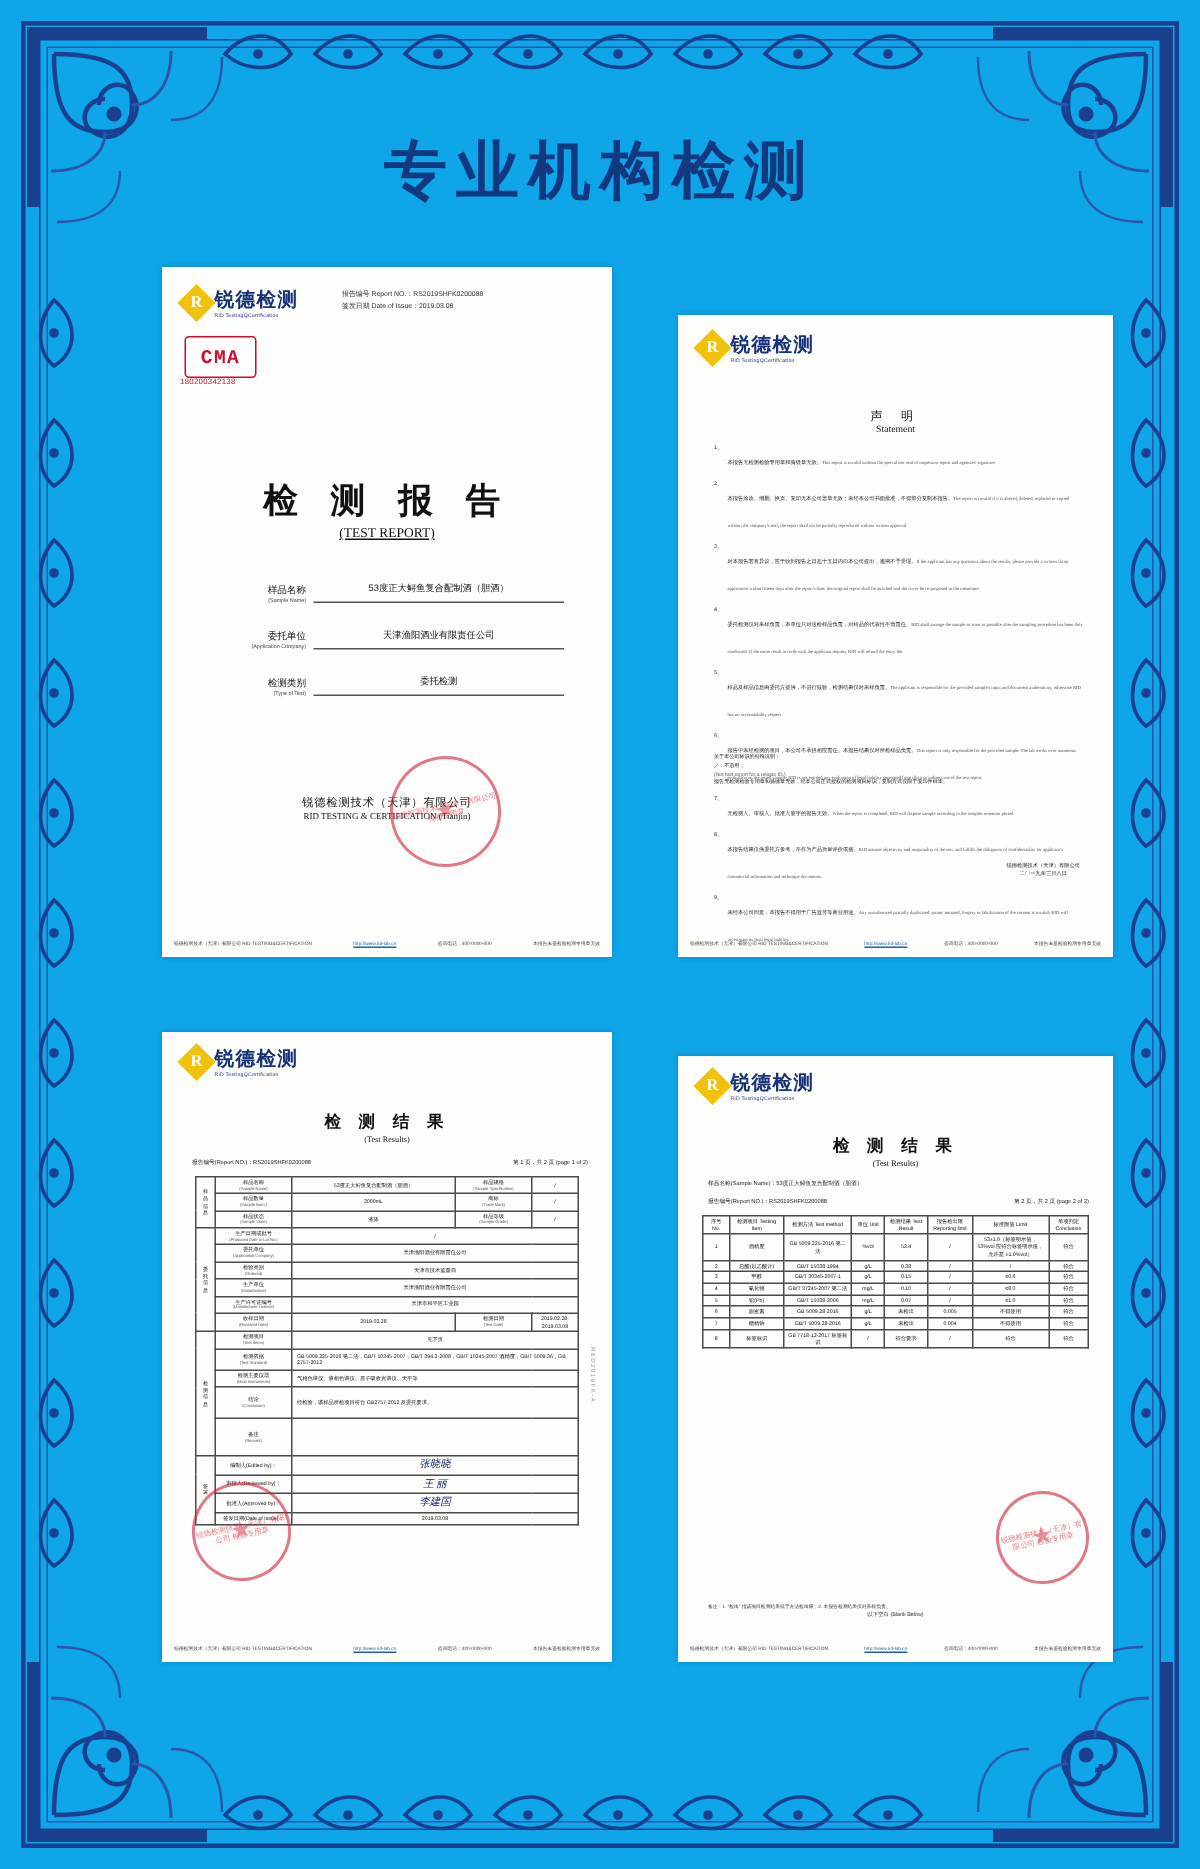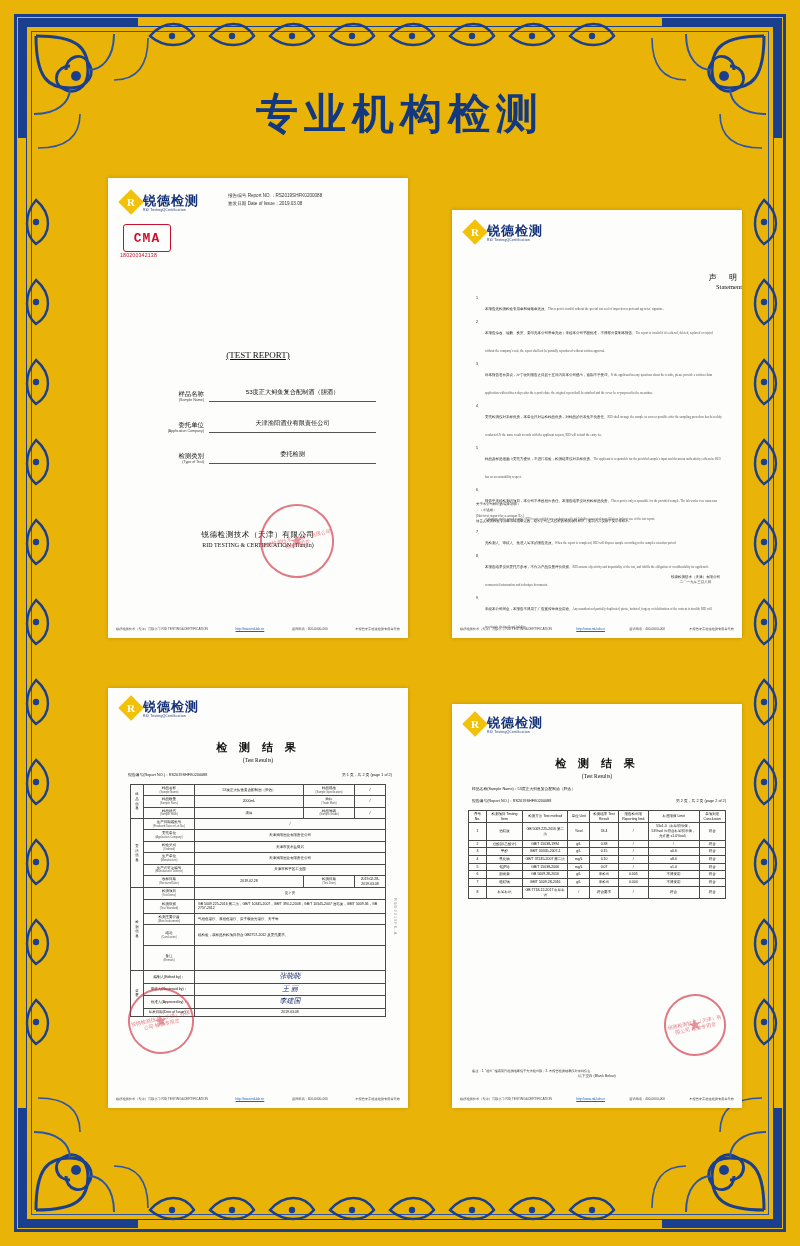--- a/index.html
+++ b/index.html
@@ -2,21 +2,21 @@
 <html><head>
 <meta charset="utf-8">
 <style>
   html,body{margin:0;padding:0;background:#ffffff;}
   body{
     font-family:"Liberation Sans","DejaVu Sans",sans-serif;
     width:800px;height:1246px;position:relative;overflow:hidden;
   }
   .page{
     position:absolute;inset:0;
-    background:#eab308;
+    background:#0ea5e9;
   }
 
   
   .border-outer{
     position:absolute;left:14px;top:14px;right:14px;bottom:14px;
     border:3px solid #1b3f8f;
   }
   .border-inner{
     position:absolute;left:26px;top:26px;right:26px;bottom:26px;
     border:1px solid #1b3f8f;
@@ -114,21 +114,21 @@
   }
 
   .footer-bar{
     position:absolute;left:8px;right:8px;bottom:7px;
     display:flex;justify-content:space-between;align-items:center;
     font-size:3.2px;color:#444;
   }
   .footer-bar a{color:#1763b8;text-decoration:underline;}
 
   
-  .st-title{position:absolute;left:0;right:0;top:62px;text-align:right;}
+  .st-title{position:absolute;left:0;right:0;top:62px;text-align:center;}
   .st-title .cn{font-size:8px;letter-spacing:5px;color:#111;}
   .st-title .en{font-size:6.5px;color:#111;font-family:"Liberation Serif",serif;}
   .st-list{position:absolute;left:24px;right:20px;top:86px;}
   .st-item{display:flex;margin-bottom:6px;}
   .st-item .num{width:9px;flex:0 0 9px;font-size:3.6px;color:#222;}
   .st-item .body{flex:1;}
   .st-item .zh{font-size:3.5px;color:#222;line-height:1.5;}
   .st-item .en{font-size:3.1px;color:#555;line-height:1.45;font-family:"Liberation Serif",serif;}
   .st-sign{position:absolute;right:22px;bottom:52px;text-align:center;font-size:3.5px;color:#222;line-height:1.6;}
 
@@ -249,20 +249,21 @@
       </span>
     </div>
     <div class="cma">CMA</div>
     <div class="cma-no">180200342138</div>
 
     <div class="meta" style="left:120px;top:14px;">
       <div><span>报告编号 Report NO.：</span><span>RS2019SHFK0200088</span></div>
       <div><span>签发日期 Date of Issue：</span><span>2019.03.08</span></div>
     </div>
 
+    <div class="rep-title">检 测 报 告</div>
     <div class="rep-title-en">(TEST REPORT)</div>
 
     <div class="fieldset">
       <div class="frow">
         <div class="flabel">
             <span class="cn">样品名称</span>
             <span class="en">(Sample Name)</span>
           </div>
         <div class="fvalue">53度正大鲟鱼复合配制酒（胆酒）</div>
       </div>

